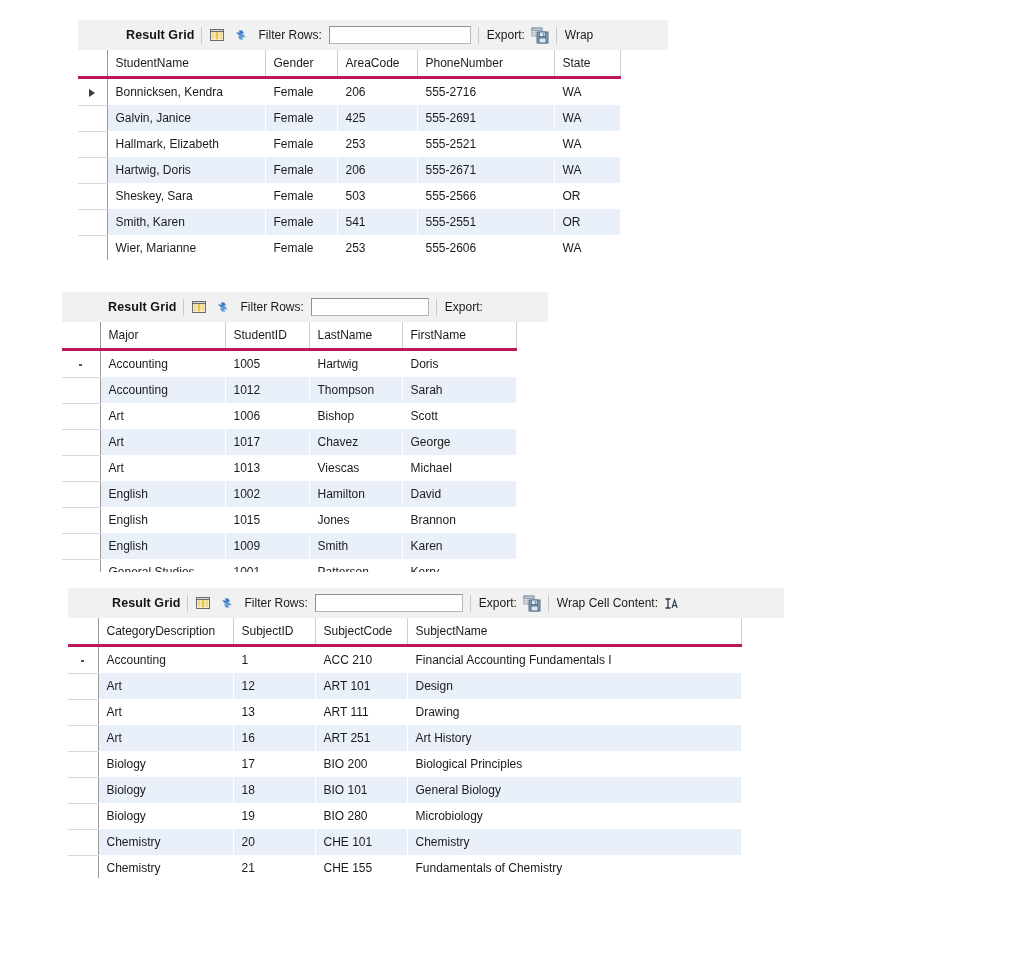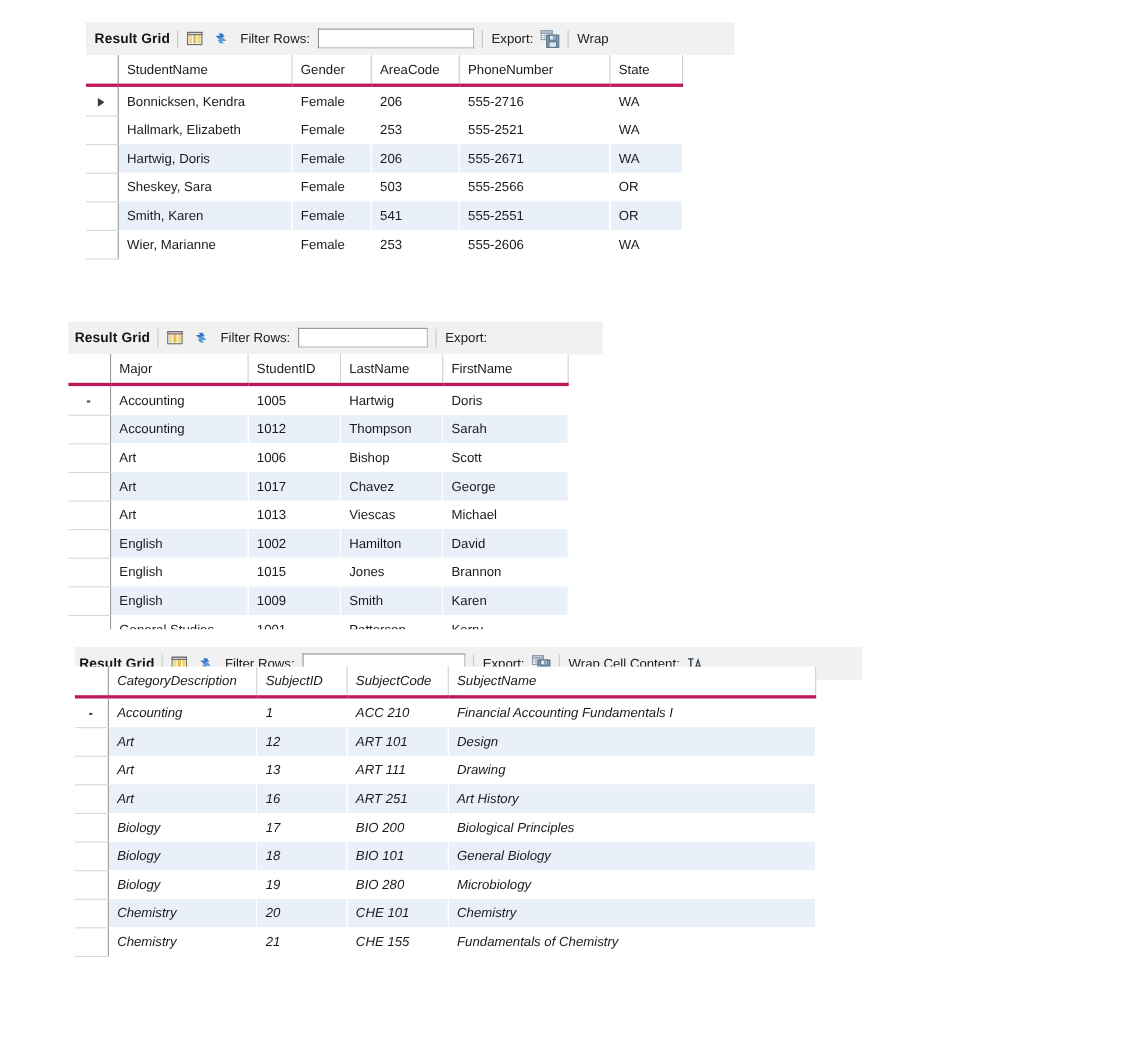--- a/index.html
+++ b/index.html
@@ -26,20 +26,21 @@
   .toolbar {
     position: absolute;
     top: 0;
     left: 0;
     height: 30px;
     background: #f1f1f1;
     display: flex;
     align-items: center;
     white-space: nowrap;
     overflow: hidden;
+    padding-left: 40px;
   }
   .tb-title {
     font-weight: bold;
     font-size: 12.5px;
     color: #141414;
     padding-left: 8px;
     letter-spacing: 0.1px;
   }
   .tb-sep {
     width: 1px;
@@ -215,20 +216,28 @@
       </thead>
       <tbody>
         <tr>
           <td class="rowhdr"><span class="caret"></span></td>
           <td>Bonnicksen, Kendra</td>
           <td>Female</td>
           <td>206</td>
           <td>555-2716</td>
           <td>WA</td>
         </tr>
+        <tr class="alt">
+          <td class="rowhdr"></td>
+          <td>Galvin, Janice</td>
+          <td>Female</td>
+          <td>425</td>
+          <td>555-2691</td>
+          <td>WA</td>
+        </tr>
         <tr>
           <td class="rowhdr"></td>
           <td>Hallmark, Elizabeth</td>
           <td>Female</td>
           <td>253</td>
           <td>555-2521</td>
           <td>WA</td>
         </tr>
         <tr class="alt">
           <td class="rowhdr"></td>
@@ -425,21 +434,21 @@
     <span class="tb-label">Wrap Cell Content:</span>
     <span class="tb-gap-sm"></span>
     <span class="icon">
       <svg width="15" height="15" viewBox="0 0 15 15">
         <path d="M1.5 3 H6.5 M4 3 V12 M1.5 12 H6.5" stroke="#2b3a4a" stroke-width="1.3" fill="none"></path>
         <path d="M8 12 L10.6 4 L13.2 12 M9 9.6 H12.3" stroke="#2b3a4a" stroke-width="1.1" fill="none"></path>
       </svg>
     </span>
   </div>
 
-  <div class="gridbody" style="top:18px;font-style:italic;">
+  <div class="gridbody" style="top:30px;">
     <table class="rg" style="width:673px;">
       <colgroup>
         <col style="width:30px">
           <col style="width:135px">
           <col style="width:82px">
         <col style="width:92px">
           <col style="width:334px">
       </colgroup>
       <thead>
         <tr>

